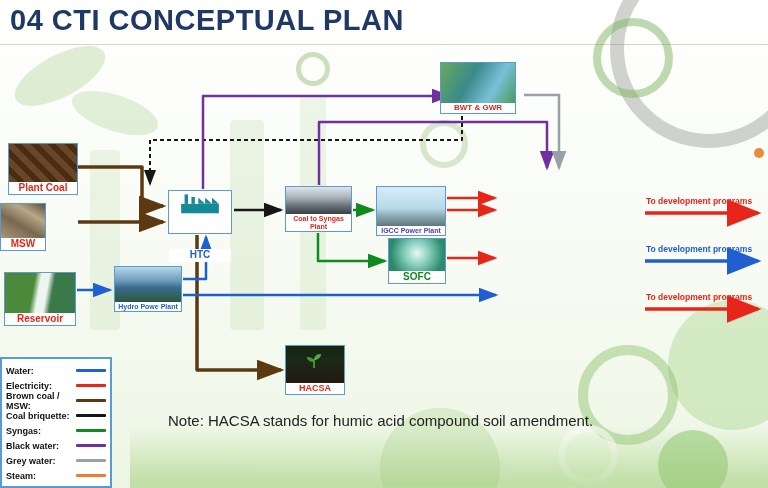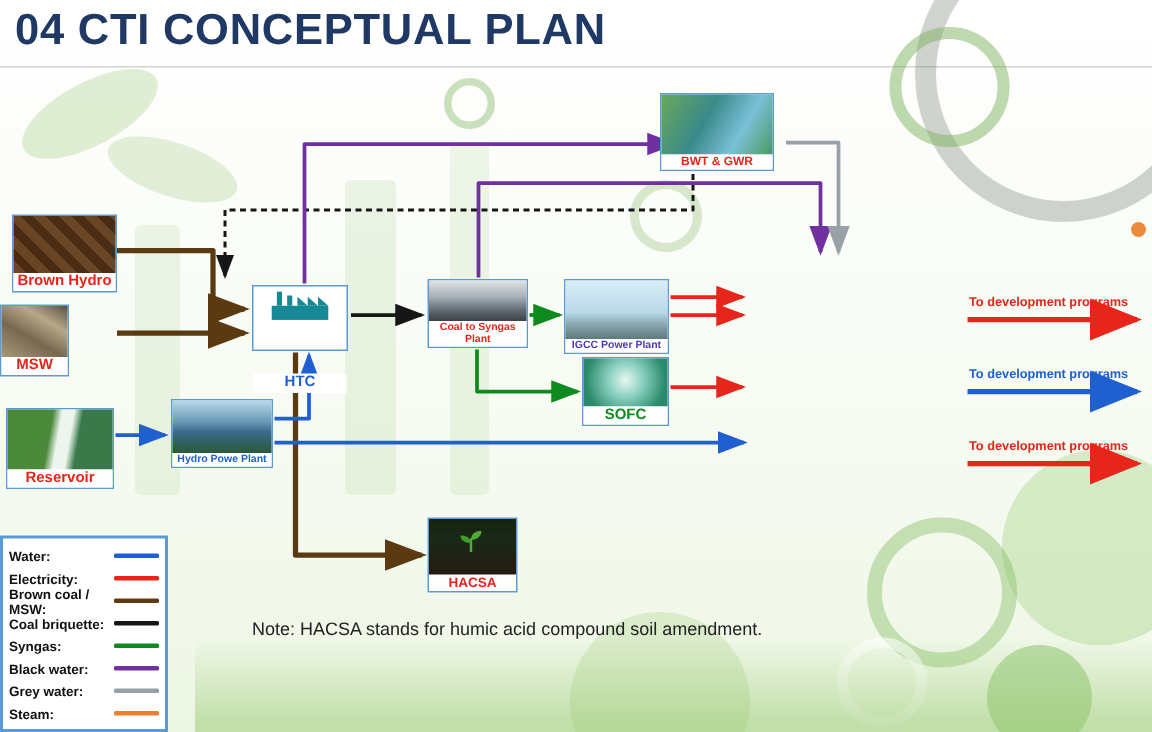--- a/index.html
+++ b/index.html
@@ -71,21 +71,21 @@
 
   .legend{
     position:absolute; left:0; top:357px; width:112px; height:131px;
     background:#fff; border:2px solid #5b9bd5; z-index:4; box-sizing:border-box;
     padding:4px 4px 0 4px;
   }
   .legend-row{display:flex; align-items:center; height:15px;font-weight:bold;}
   .legend-row .ltext{flex:1; font-size:9px; color:#111;}
   .legend-row .swatch{width:30px; height:3px; border-radius:1px;}
 
-  .note-text{position:absolute; left:168px; top:412px; font-size:12px; color:#222; z-index:4;}
+  .note-text{position:absolute; left:168px; top:412px; font-size:15px; color:#222; z-index:4;}
   .footer-text{
     position:absolute; left:152px; top:450px; width:612px; z-index:4;
     font-family:"Liberation Serif", serif; font-weight:bold; font-size:17px; color:#17365d;
   }
 </style>
 </head>
 <body>
 
 <div class="stage">
 
@@ -165,21 +165,21 @@
       <path d="M524,95 L559,95 L559,168" stroke="#98a0a8" stroke-width="2.5" marker-end="url(#ar-gray)"></path>
 
       <path d="M645,213 L758,213" stroke="#e8251a" stroke-width="3.5" marker-end="url(#arB-red)"></path>
       <path d="M645,261 L758,261" stroke="#1f5fd0" stroke-width="3.5" marker-end="url(#arB-blue)"></path>
       <path d="M645,309 L758,309" stroke="#e8251a" stroke-width="3.5" marker-end="url(#arB-red)"></path>
     </g>
   </svg>
 
   <div class="node" style="left:8px; top:143px; width:70px; height:52px;">
     <div class="photo ph-browncoal"></div>
-    <div class="nlabel lr f10">Brown Hydro</div>
+    <div class="nlabel lr f10">Plant Coal</div>
   </div>
 
   <div class="node" style="left:0; top:203px; width:46px; height:48px;">
     <div class="photo ph-msw"></div>
     <div class="nlabel lr f10">MSW</div>
   </div>
 
   <div class="node" style="left:4px; top:272px; width:72px; height:54px;">
     <div class="photo ph-reservoir"></div>
     <div class="nlabel lr f10">Reservoir</div>

